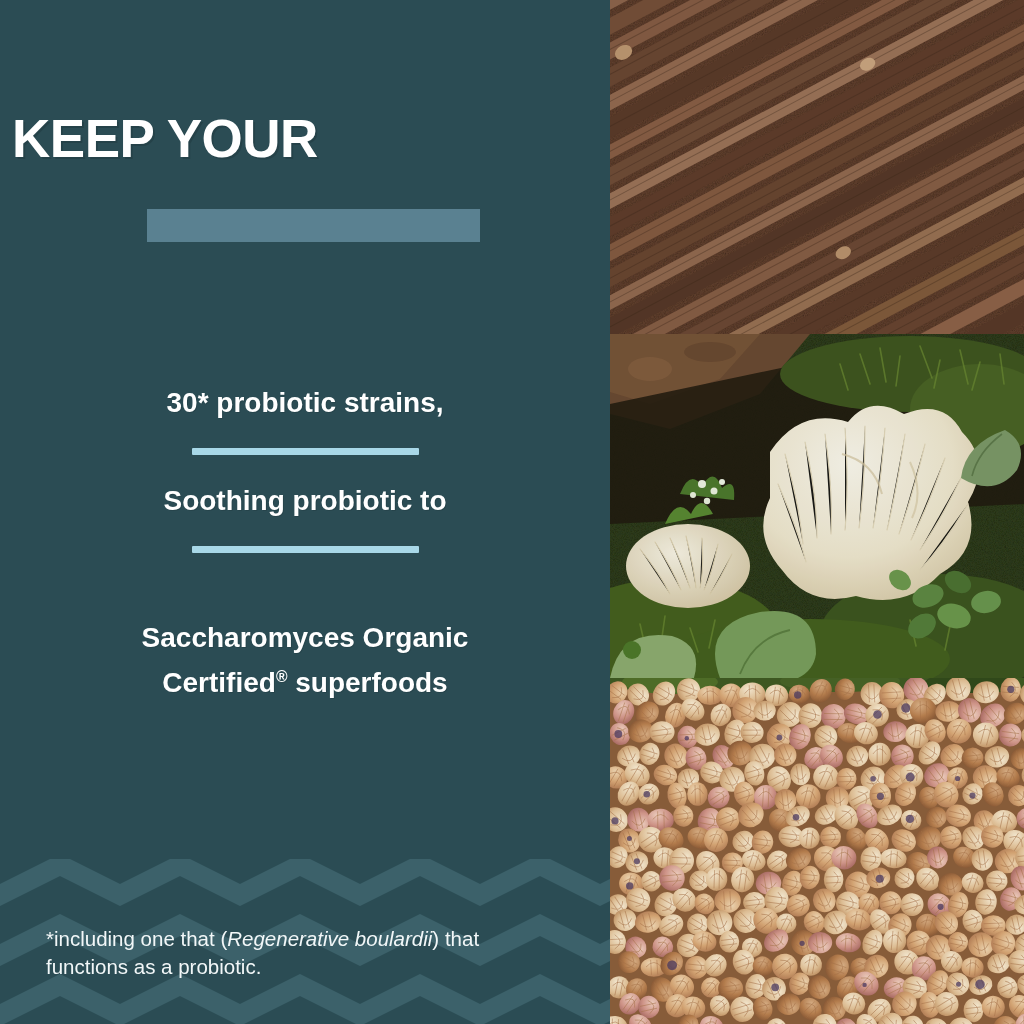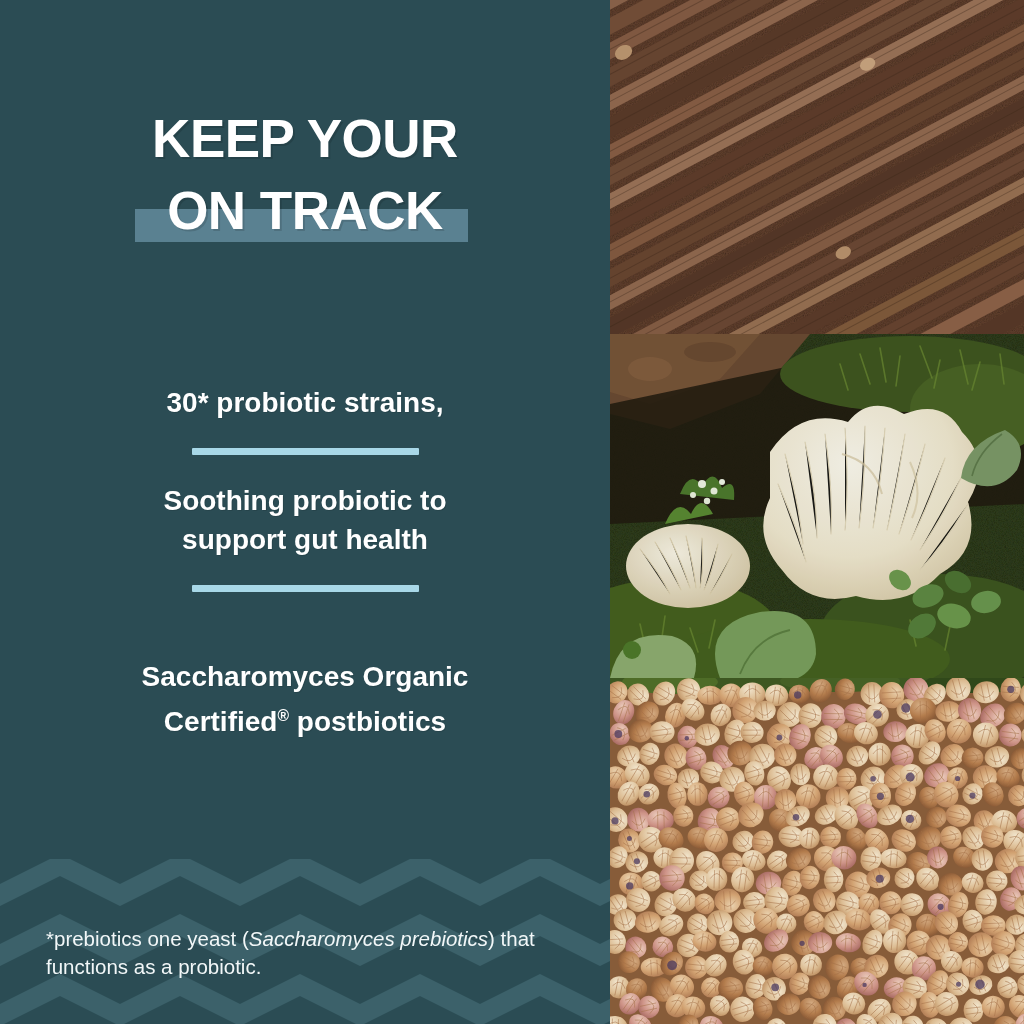--- a/index.html
+++ b/index.html
@@ -22,21 +22,21 @@
   
   .chevrons {
     position:absolute; left:0; right:0; bottom:0; height:170px;
     overflow:hidden; pointer-events:none;
   }
   .chevrons svg { display:block; }
 
   
   .headline {
     position:absolute; left:0; top:103px; width:610px;
-    text-align:center;
+    padding-left:12px;
   }
   .hl-line {
     position:relative;
     display:block;
     font-size:53px;
     line-height:72px;
     font-weight:bold;
     letter-spacing:-0.5px;
     color:#ffffff;
     white-space:nowrap;
@@ -109,48 +109,46 @@
         <rect x="0" y="5" width="610" height="165" fill="url(#chev)"></rect>
       </svg>
     </div>
 
     <div class="headline">
       <span class="hl-line l1">
         <span class="txt">KEEP YOUR</span>
       </span>
       <span class="hl-line l3">
         <span class="bar"></span>
-        <span class="txt">ON TRACK</span>
       </span>
     </div>
 
     <div class="bullets">
 
       <div class="bullet">
         <span>30* probiotic strains,</span><br>
       </div>
 
       <div class="rule"></div>
 
       <div class="bullet">
         <span>Soothing probiotic to</span><br>
-        <span>support gut health</span>
       </div>
 
       <div class="rule"></div>
 
       <div class="bullet">
         <br>
         <span>Saccharomyces Organic</span><br>
-        <span>Certified</span><sup>®</sup><span> postbiotics</span>
+        <span>Certified</span><sup>®</sup><span> superfoods</span>
       </div>
     </div>
 
     <div class="footnote">
-      <span>*prebiotics one yeast (</span><i>Saccharomyces prebiotics</i><span>) that functions as a probiotic.</span>
+      <span>*including one that (</span><i>Regenerative boulardii</i><span>) that functions as a probiotic.</span>
     </div>
   </div>
 
   <div class="right">
 
     <div class="panel" id="panel-licorice">
       <svg viewBox="0 0 414 334" preserveAspectRatio="none" xmlns="http://www.w3.org/2000/svg">
         <defs>
           <linearGradient id="lgBark" x1="0" y1="0" x2="1" y2="0">
             <stop offset="0" stop-color="#4a2f22"></stop>

